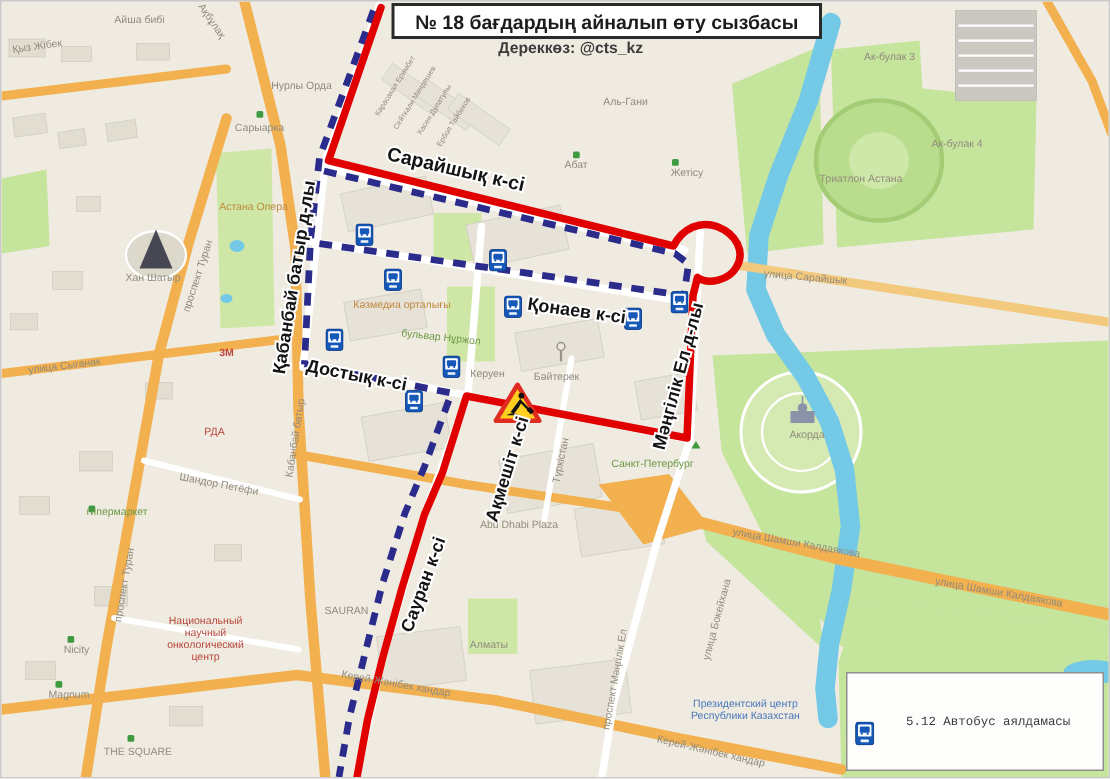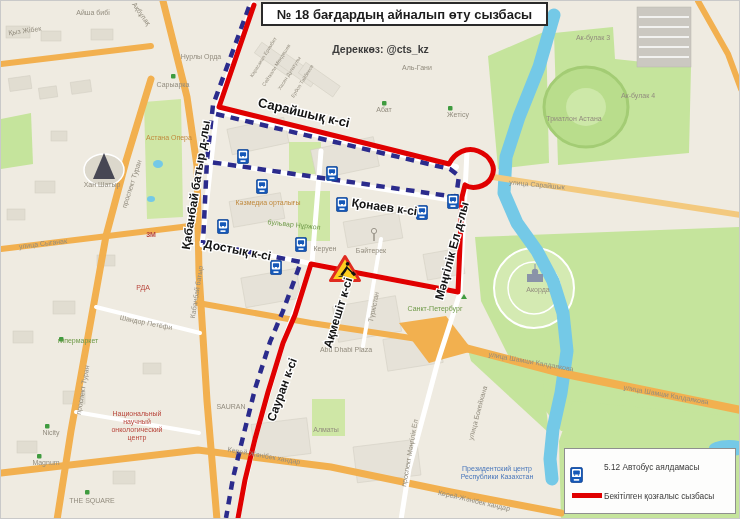--- a/index.html
+++ b/index.html
@@ -6,26 +6,26 @@
   .stage{position:relative;width:740px;height:519px;overflow:hidden;background:#efebe1;
          font-family:"Liberation Sans",sans-serif;border:1px solid #c9c9c9;box-sizing:border-box;}
   svg{position:absolute;left:0;top:0;}
   svg text{font-family:"Liberation Sans",sans-serif;}
   .st{font-weight:bold;fill:#141414;stroke:#ffffff;stroke-width:2.6px;paint-order:stroke;text-anchor:middle;}
   .ml{fill:#928c7e;font-size:7px;text-anchor:middle;}
   .g{fill:#6f9a49;} .o{fill:#c08a3e;} .r{fill:#b8463c;} .b{fill:#4a77bb;} .tiny{font-size:5px;}
   .title-box{position:absolute;left:228px;top:1px;width:283px;height:20px;background:#ffffff;
              border:2px solid #2a2a2a;display:flex;align-items:center;justify-content:center;
              font-size:13px;font-weight:600;color:#1c1c1c;margin-left:32px;}
-  .source{position:absolute;left:238px;top:42px;width:283px;text-align:center;
+  .source{position:absolute;left:238px;top:25px;width:283px;text-align:center;
           font-size:10.5px;font-weight:bold;color:#3c3c3c;}
   .legend{position:absolute;left:563px;top:447px;width:172px;height:66px;background:#fdfdfc;
           border:1px solid #8f8f8f;box-sizing:border-box;padding:3px 5px;display:flex;
           flex-direction:column;justify-content:space-around;}
-  .lrow{display:flex;align-items:center;height:15px;}
+  .lrow{display:flex;align-items:center;height:15px;font-family:Liberation Mono, monospace;}
   .lico{width:34px;display:flex;align-items:center;justify-content:center;position:relative;flex:none;}
   .ltext{font-size:8.3px;color:#3a3a3a;white-space:nowrap;}
   .lline{display:inline-block;width:30px;height:5px;background:#e00000;}
   .ldash{display:inline-block;width:30px;height:5px;
          background:repeating-linear-gradient(90deg,#2b2b8c 0 8px,transparent 8px 13px);}
 </style>
 </head>
 <body>
 
 <div class="stage">
@@ -262,21 +262,15 @@
 
 <div class="legend">
   <div class="lrow">
     <span class="lico">
       <svg width="13" height="16" viewBox="0 0 12 15">
             <use href="#busstop"></use>
           </svg>
     </span>
     <span class="ltext">5.12 Автобус аялдамасы</span>
   </div>
-  <div class="lrow">
-    <span class="lico">
-          <span class="lline"></span>
-        </span>
-    <span class="ltext">Бекітілген қозғалыс сызбасы</span>
-  </div>
 </div>
 
 </div>
 
 </body></html>

